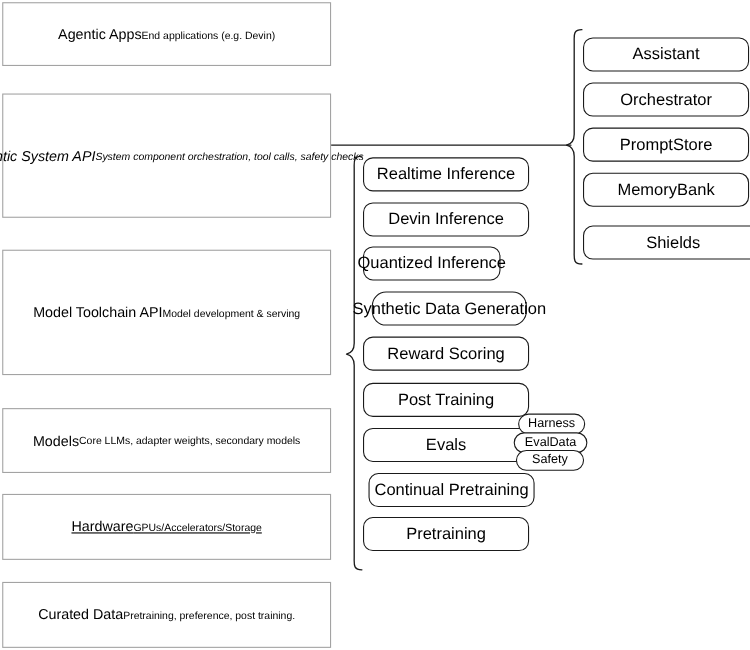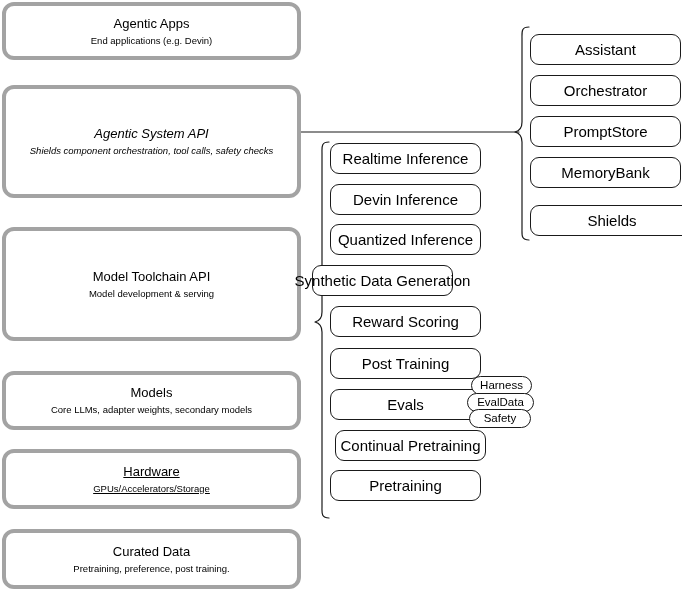--- a/index.html
+++ b/index.html
@@ -17,25 +17,25 @@
     width: 682px;
     height: 591px;
     background: #ffffff;
     overflow: hidden;
   }
 
   
   .layer-box {
     position: absolute;
     box-sizing: border-box;
-    border: 4px solid #a3a3a3;
-    border-radius: 12px;
+    border: 1px solid #a3a3a3;
+    border-radius: 0;
     background: #ffffff;
     display: flex;
-    flex-direction: column;
+    flex-direction: row;
     align-items: center;
     justify-content: center;
   }
   .layer-title {
     font-size: 13px;
     line-height: 16px;
     color: #000000;
     text-align: center;
     white-space: nowrap;
   }
@@ -123,21 +123,21 @@
              C 322,513 321,518 329,518"></path>
   </svg>
 
   <div class="layer-box" style="left:2px; top:2px; width:299px; height:58px;">
     <div class="layer-title">Agentic Apps</div>
     <div class="layer-sub">End applications (e.g. Devin)</div>
   </div>
 
   <div class="layer-box" style="left:2px; top:85px; width:299px; height:113px;font-style:italic;">
     <div class="layer-title">Agentic System API</div>
-    <div class="layer-sub">Shields component orchestration, tool calls, safety checks</div>
+    <div class="layer-sub">System component orchestration, tool calls, safety checks</div>
   </div>
 
   <div class="layer-box" style="left:2px; top:371px; width:299px; height:59px;">
     <div class="layer-title">Models</div>
     <div class="layer-sub">Core LLMs, adapter weights, secondary models</div>
   </div>
 
   <div class="layer-box" style="left:2px; top:227px; width:299px; height:114px;">
     <div class="layer-title">Model Toolchain API</div>
     <div class="layer-sub">Model development &amp; serving</div>
@@ -148,22 +148,22 @@
     <div class="layer-sub">GPUs/Accelerators/Storage</div>
   </div>
 
   <div class="layer-box" style="left:2px; top:529px; width:299px; height:60px;">
     <div class="layer-title">Curated Data</div>
     <div class="layer-sub">Pretraining, preference, post training.</div>
   </div>
 
   <div class="pill" style="left:330px; top:143px; width:151px; height:31px;">Realtime Inference</div>
   <div class="pill" style="left:330px; top:184px; width:151px; height:31px;">Devin Inference</div>
-  <div class="pill" style="left:330px; top:224px; width:151px; height:31px;">Quantized Inference</div>
-  <div class="pill" style="left:312px; top:265px; width:141px; height:31px;">Synthetic Data Generation</div>
+  <div class="pill" style="left:330px; top:224px; width:125px; height:31px;">Quantized Inference</div>
+  <div class="pill" style="left:338px; top:265px; width:141px; height:31px;border-radius:13px;">Synthetic Data Generation</div>
   <div class="pill" style="left:330px; top:306px; width:151px; height:31px;">Reward Scoring</div>
   <div class="pill" style="left:330px; top:348px; width:151px; height:31px;">Post Training</div>
   <div class="pill" style="left:330px; top:389px; width:151px; height:31px;">Evals</div>
   <div class="pill" style="left:335px; top:430px; width:151px; height:31px;">Continual Pretraining</div>
   <div class="pill" style="left:330px; top:470px; width:151px; height:31px;">Pretraining</div>
 
   <div class="tag-pill" style="left:471px; top:376px; width:61px; height:19px; z-index:5;">Harness</div>
   <div class="tag-pill" style="left:467px; top:393px; width:67px; height:19px; z-index:6;">EvalData</div>
   <div class="tag-pill" style="left:469px; top:409px; width:62px; height:19px; z-index:7;">Safety</div>
 

